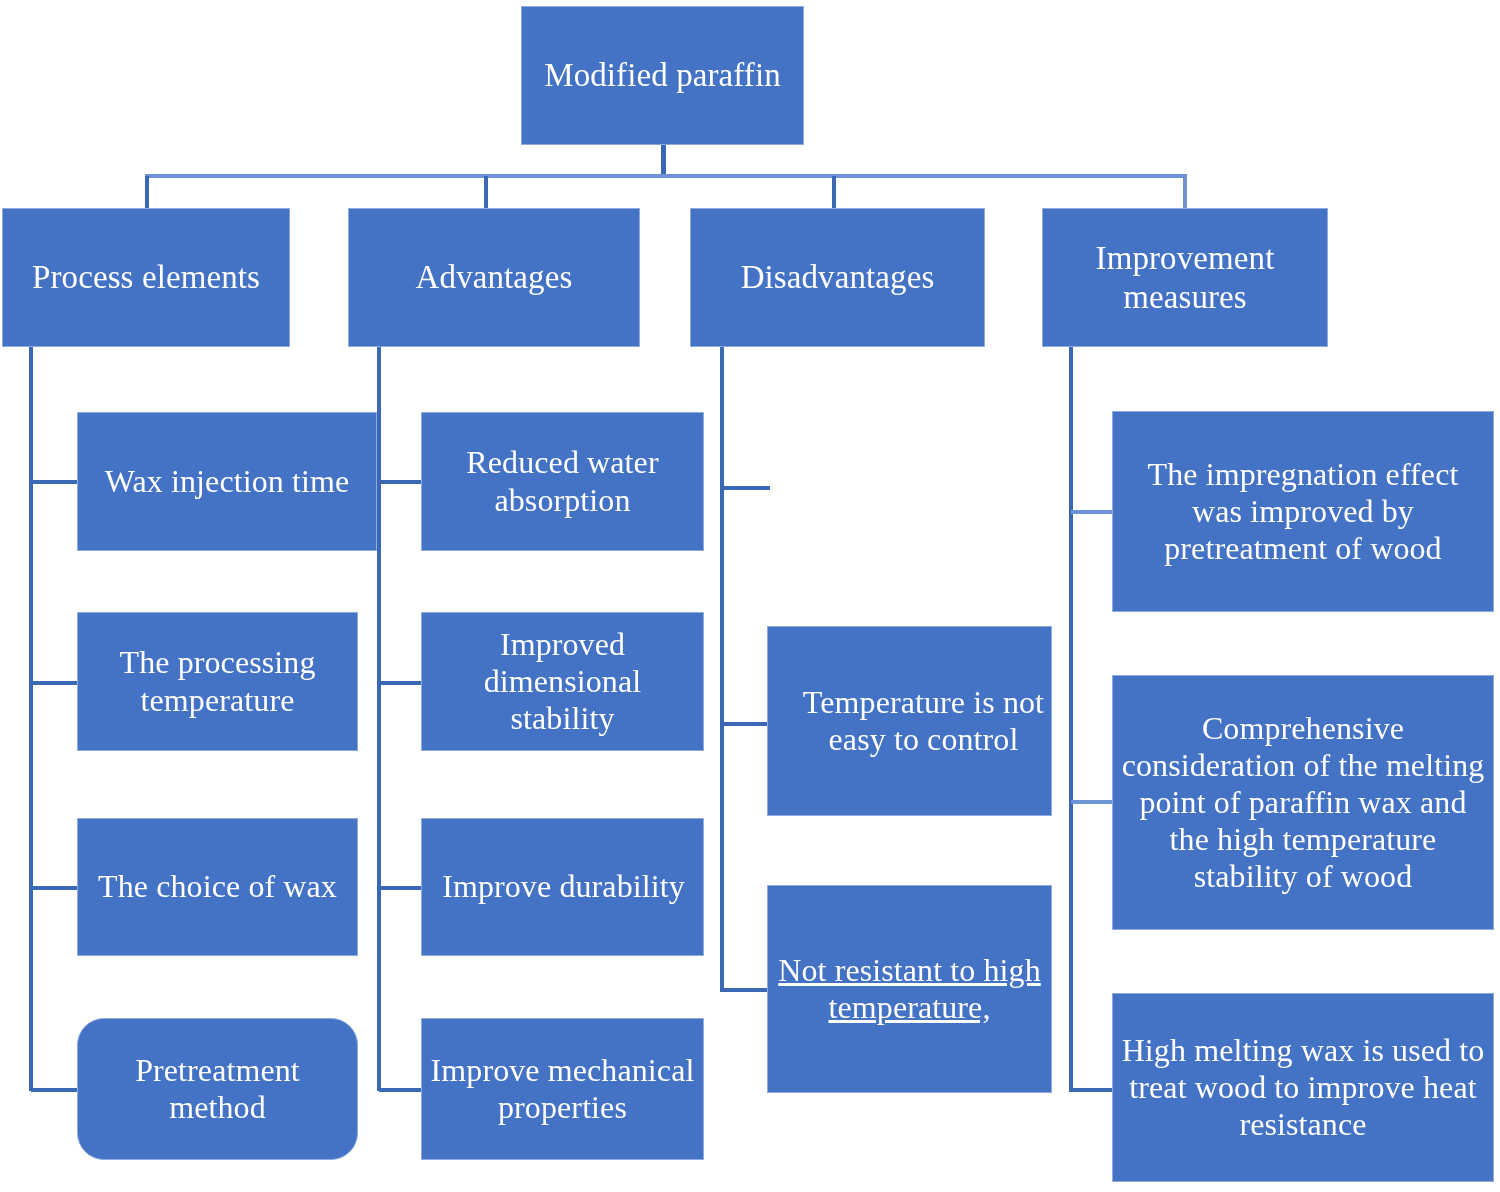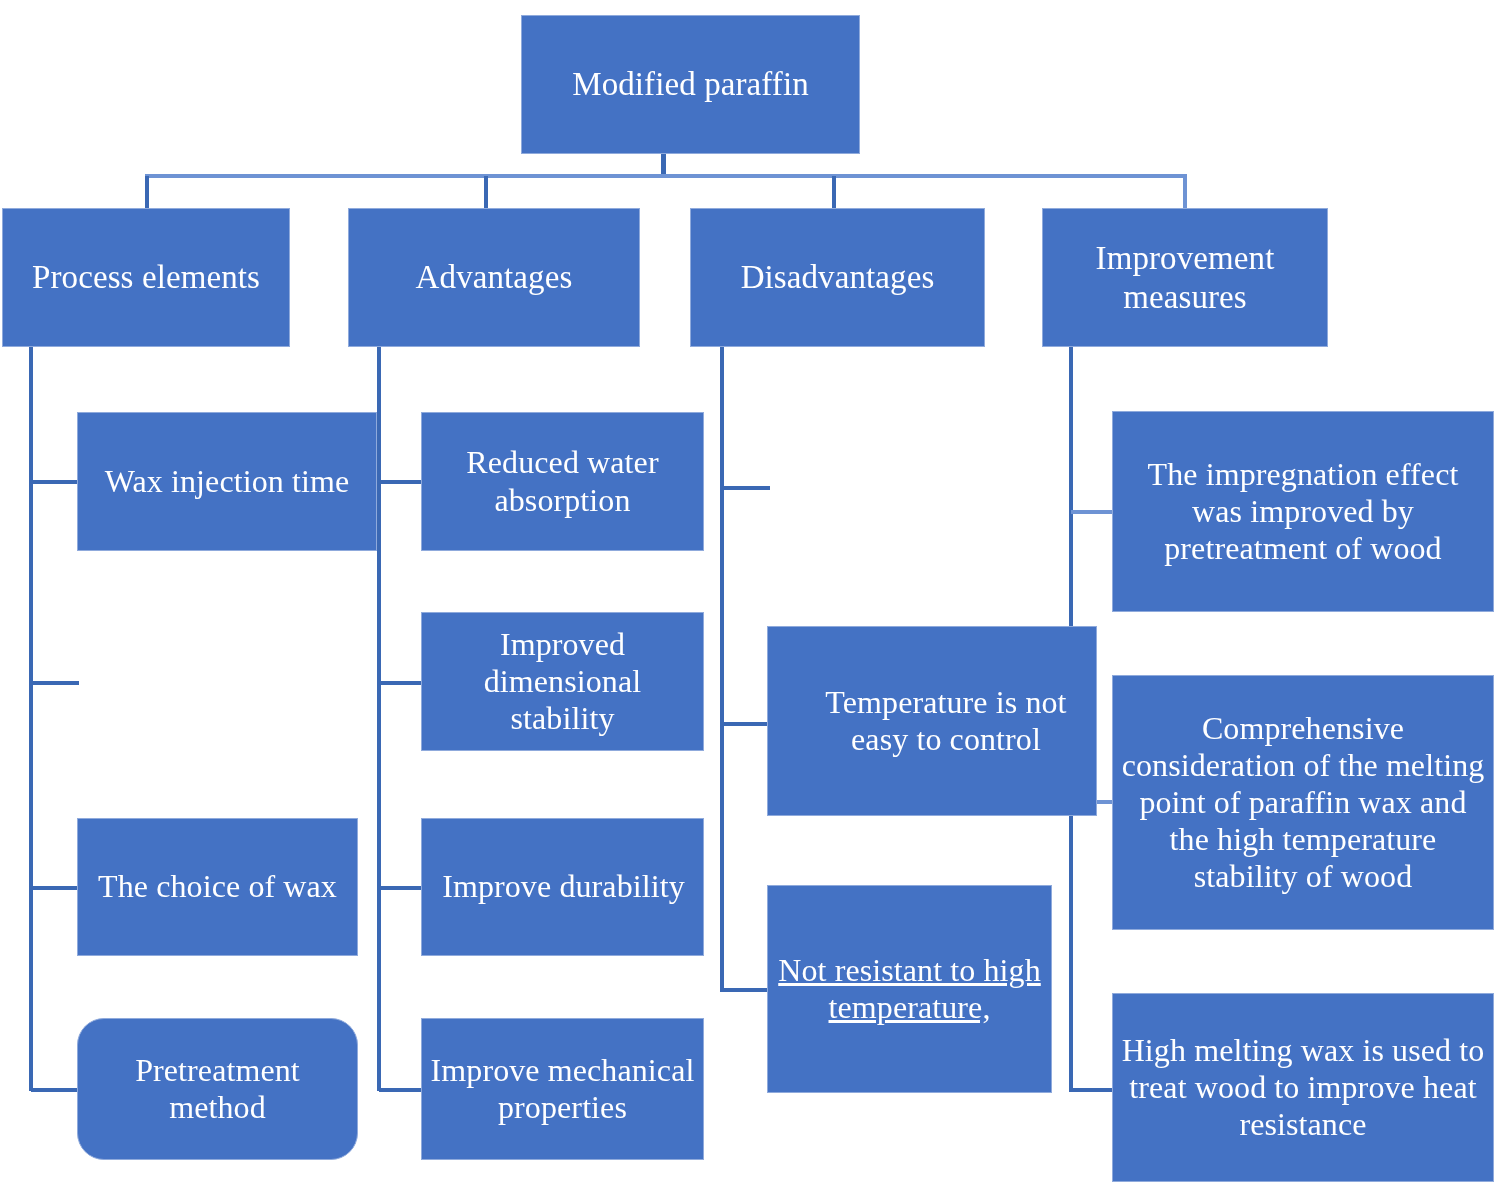--- a/index.html
+++ b/index.html
@@ -83,21 +83,21 @@
   <div class="connector v" style="left:720px; top:347px; width:4px; height:645px;"></div>
   <div class="connector h" style="left:722px; top:486px; width:48px; height:4px;"></div>
   <div class="connector h" style="left:722px; top:722px; width:48px; height:4px;"></div>
   <div class="connector h" style="left:722px; top:988px; width:48px; height:4px;"></div>
 
   <div class="connector v" style="left:1069px; top:347px; width:4px; height:745px;"></div>
   <div class="connector h light" style="left:1071px; top:510px; width:44px; height:4px;"></div>
   <div class="connector h light" style="left:1071px; top:800px; width:44px; height:4px;"></div>
   <div class="connector h" style="left:1071px; top:1088px; width:44px; height:4px;"></div>
 
-  <div class="node root" style="left:521px; top:6px; width:339px; height:139px;margin-top:9px;">
+  <div class="node root" style="left:521px; top:6px; width:283px; height:139px;">
     <span>Modified paraffin</span>
   </div>
 
   <div class="node lvl1" style="left:2px; top:208px; width:288px; height:139px;">
     <span>Process elements</span>
   </div>
 
   <div class="node lvl1" style="left:348px; top:208px; width:292px; height:139px;">
     <span>Advantages</span>
   </div>
@@ -107,20 +107,23 @@
   </div>
 
   <div class="node lvl1" style="left:1042px; top:208px; width:286px; height:139px;">
     <span>Improvement measures</span>
   </div>
 
   <div class="node leaf" style="left:77px; top:412px; width:300px; height:139px;">
     <span>Wax injection time</span>
   </div>
 
+  <div class="node leaf" style="left:77px; top:612px; width:281px; height:139px;">
+    <span>The processing temperature</span>
+  </div>
 
   <div class="node leaf" style="left:77px; top:818px; width:281px; height:138px;">
     <span>The choice of wax</span>
   </div>
 
   <div class="node leaf" style="left:77px; top:1018px; width:281px; height:142px;border-radius:27px;">
     <span>Pretreatment method</span>
   </div>
 
   <div class="node leaf" style="left:421px; top:412px; width:283px; height:139px;">
@@ -133,21 +136,21 @@
 
   <div class="node leaf" style="left:421px; top:818px; width:283px; height:138px;padding-left:8px;">
     <span>Improve durability</span>
   </div>
 
   <div class="node leaf" style="left:421px; top:1018px; width:283px; height:142px;">
     <span>Improve mechanical properties</span>
   </div>
 
 
-  <div class="node leaf" style="left:767px; top:626px; width:330px; height:190px;padding-left:34px;">
+  <div class="node leaf" style="left:767px; top:626px; width:285px; height:190px;padding-left:34px;">
     <span>Temperature is not easy to control</span>
   </div>
 
   <div class="node leaf" style="left:767px; top:885px; width:285px; height:208px;text-decoration:underline;">
     <span>Not resistant to high temperature,</span>
   </div>
 
   <div class="node leaf" style="left:1112px; top:411px; width:382px; height:201px;">
     <span>The impregnation effect was improved by pretreatment of wood</span>
   </div>

